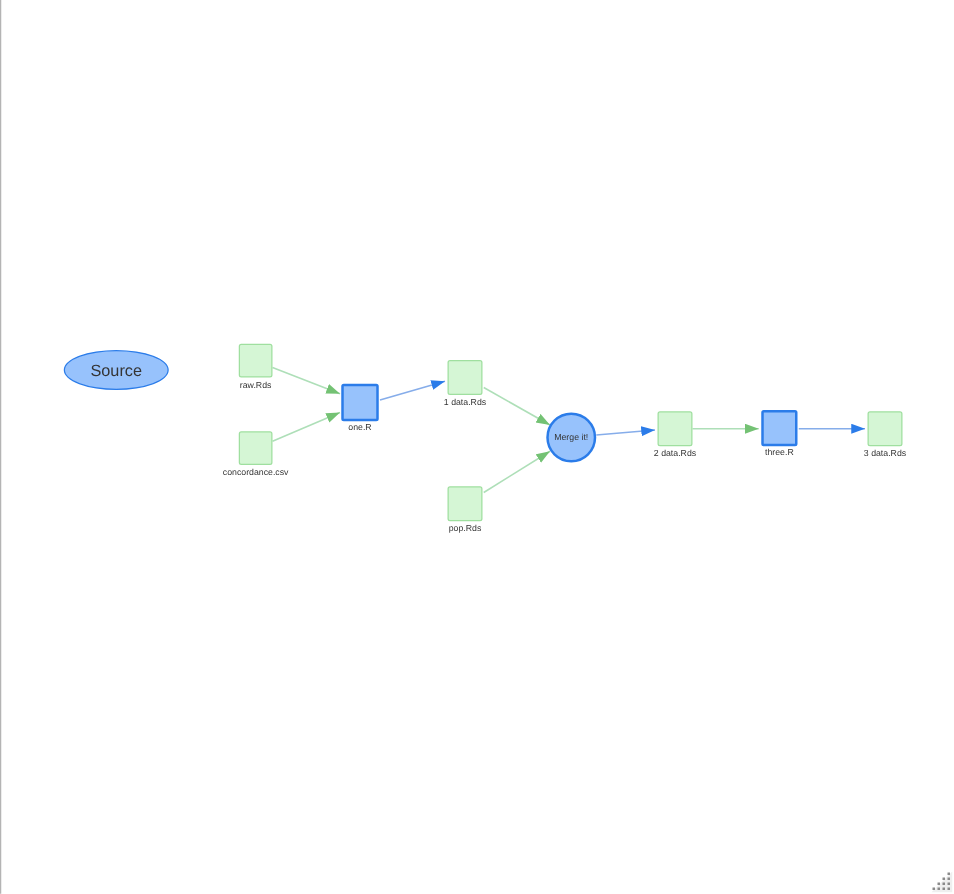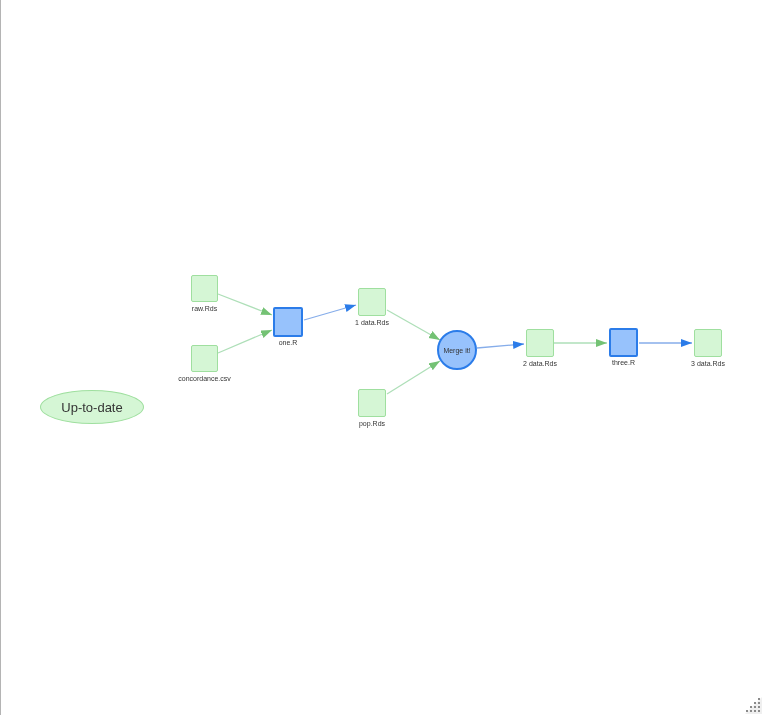--- a/index.html
+++ b/index.html
@@ -59,22 +59,22 @@
   <line x1="218" y1="294" x2="272" y2="315" class="edge green" marker-end="url(#arrow-green)"></line>
       <line x1="218" y1="353" x2="272" y2="330" class="edge green" marker-end="url(#arrow-green)"></line>
       <line x1="304" y1="320" x2="356" y2="305" class="edge blue" marker-end="url(#arrow-blue)"></line>
       <line x1="387" y1="310" x2="440" y2="340" class="edge green" marker-end="url(#arrow-green)"></line>
       <line x1="387" y1="394" x2="440" y2="361" class="edge green" marker-end="url(#arrow-green)"></line>
       <line x1="477" y1="348" x2="524" y2="344" class="edge blue" marker-end="url(#arrow-blue)"></line>
       <line x1="554" y1="343" x2="607" y2="343" class="edge green" marker-end="url(#arrow-green)"></line>
       <line x1="639" y1="343" x2="692" y2="343" class="edge blue" marker-end="url(#arrow-blue)"></line>
     </svg>
 
-  <div class="legend-node" style="left: 40px; top: 390px; width: 104px; height: 34px; background: rgb(213, 246, 213); border: 1.5px solid rgb(159, 223, 159);">
-    <span>Up-to-date</span>
+  <div class="legend-node" style="left: 51px; top: 280px; width: 84px; height: 32px; background: rgb(151, 194, 252); border: 1.5px solid rgb(43, 124, 233);">
+    <span>Source</span>
   </div>
 <div class="node square up_to_date" style="left: 191px; top: 275px; width: 27px; height: 27px;">
       <span class="label-below">raw.Rds</span>
     </div>
     <div class="node square up_to_date" style="left: 191px; top: 345px; width: 27px; height: 27px;">
       <span class="label-below">concordance.csv</span>
     </div>
     <div class="node square source" style="left: 273px; top: 307px; width: 30px; height: 30px;">
       <span class="label-below">one.R</span>
     </div>

